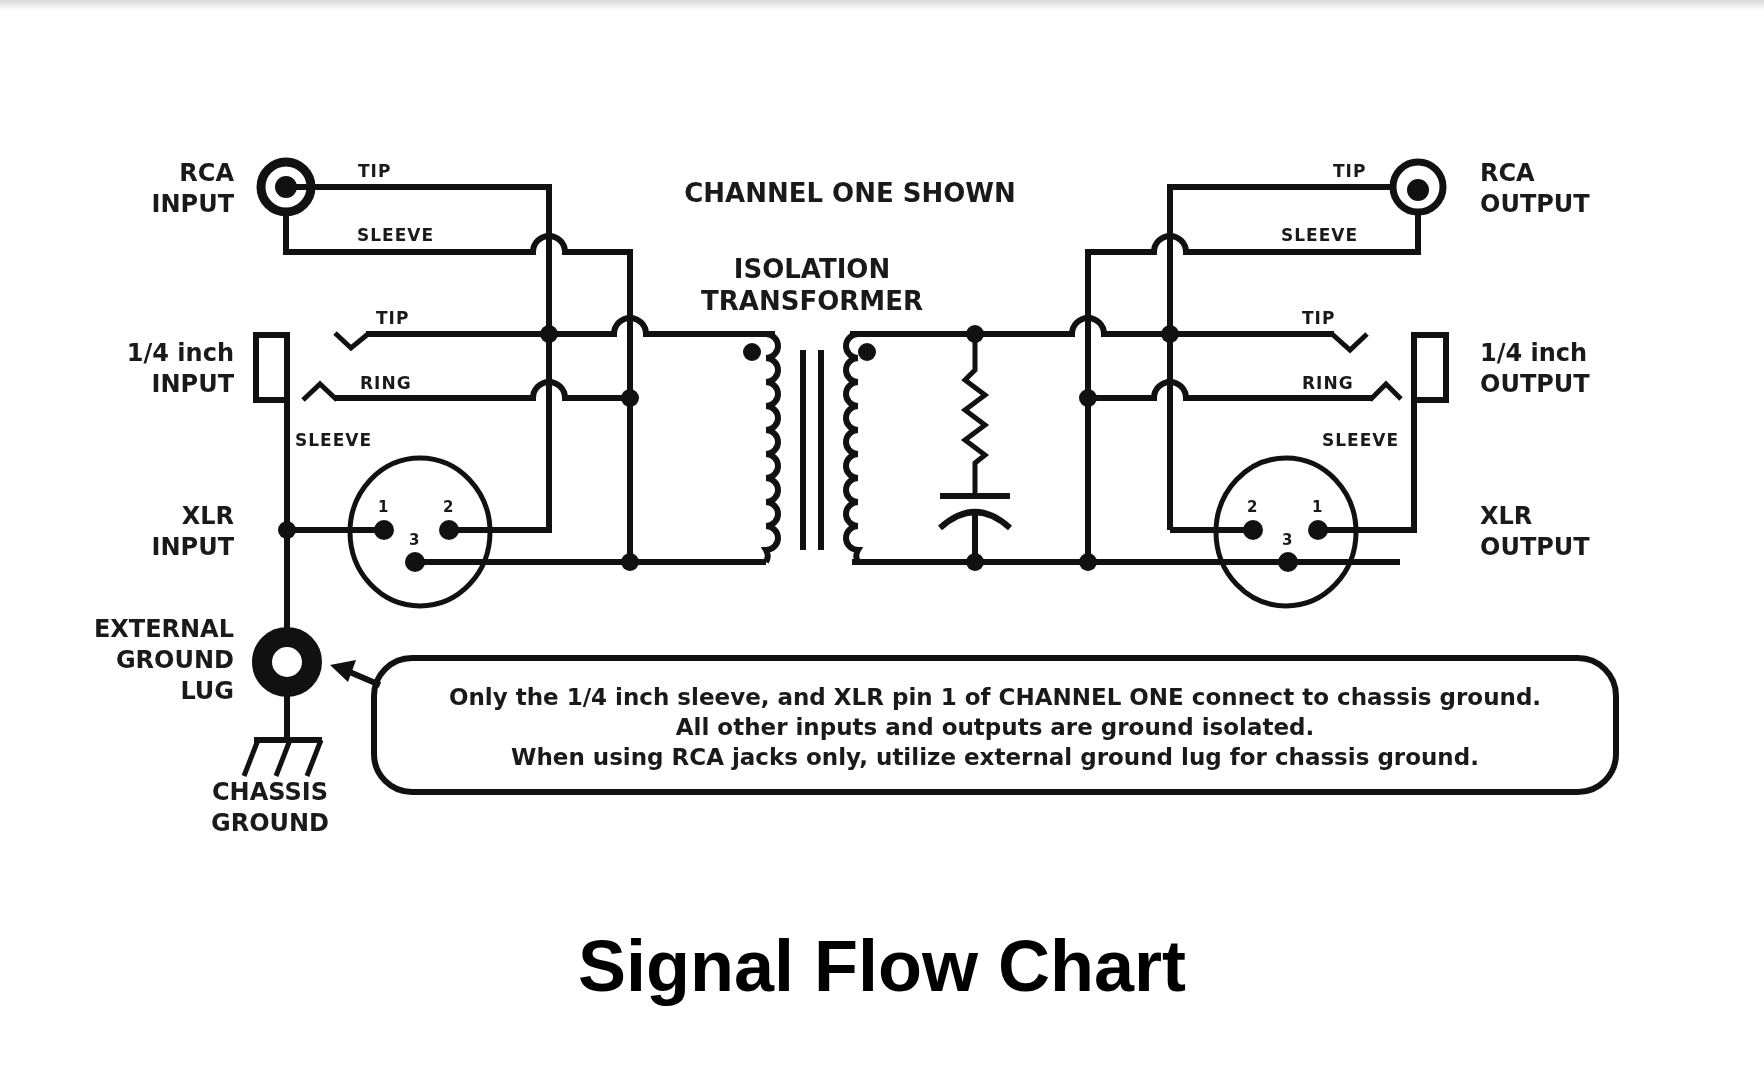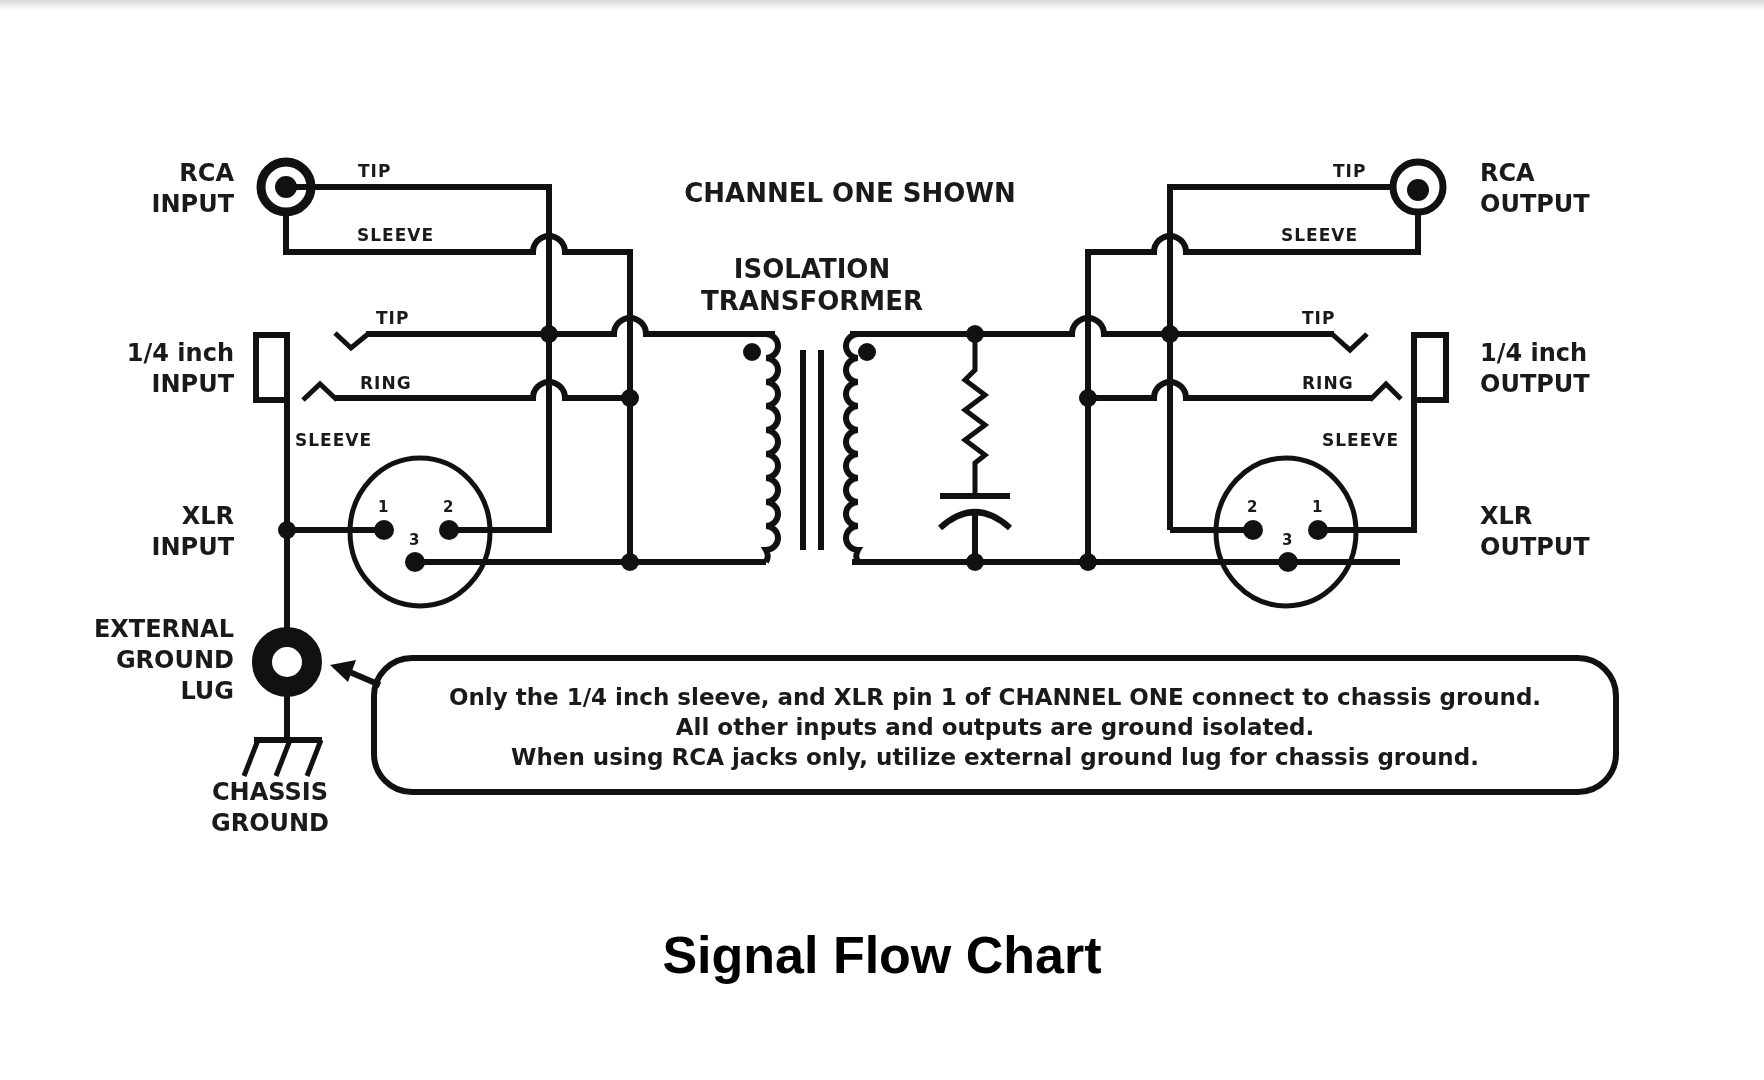--- a/index.html
+++ b/index.html
@@ -53,21 +53,21 @@
       fill: #1a1a1a;
     }
     .footer-title {
       position: absolute;
       left: 0;
       width: 1764px;
       top: 925px;
       text-align: center;
       font-family: "Liberation Sans", sans-serif;
       font-weight: bold;
-      font-size: 52px;
+      font-size: 72px;
       color: #000000;
       letter-spacing: 0px;
     }
   </style>
 </head>
 <body>
 
 <div class="top-shade"></div>
 
 <svg id="schematic" width="1764" height="1080" viewBox="0 0 1764 1080">

